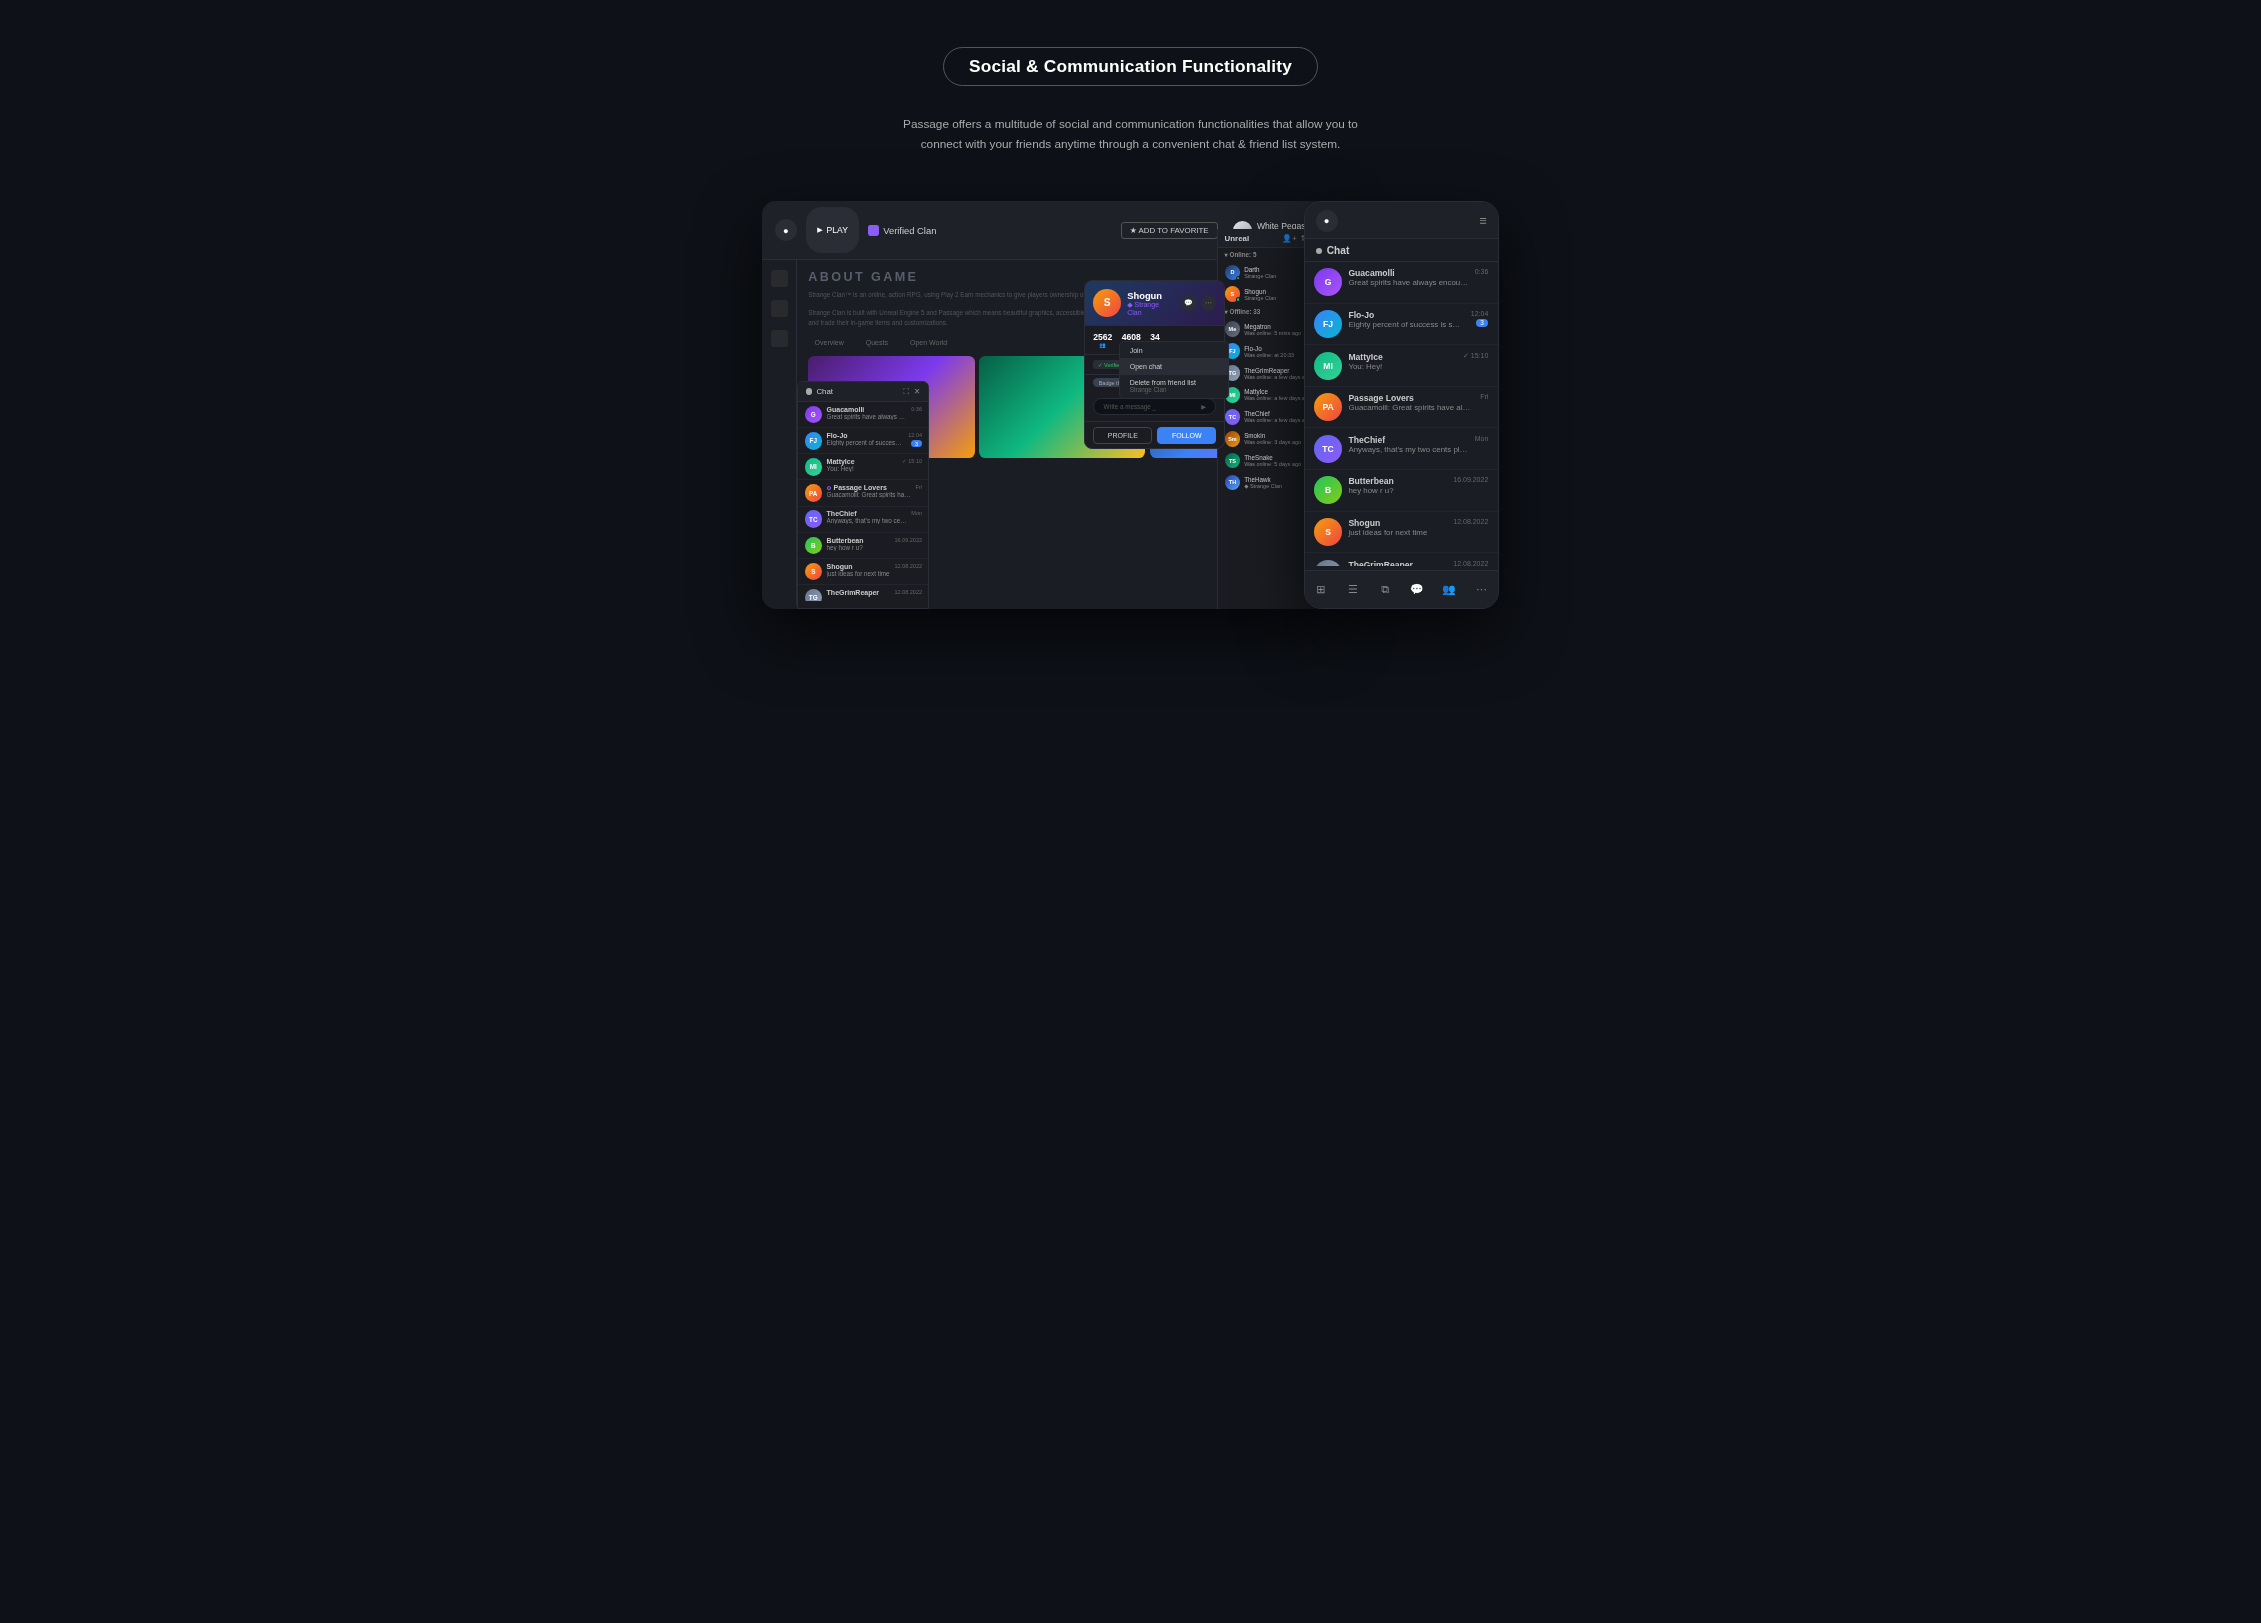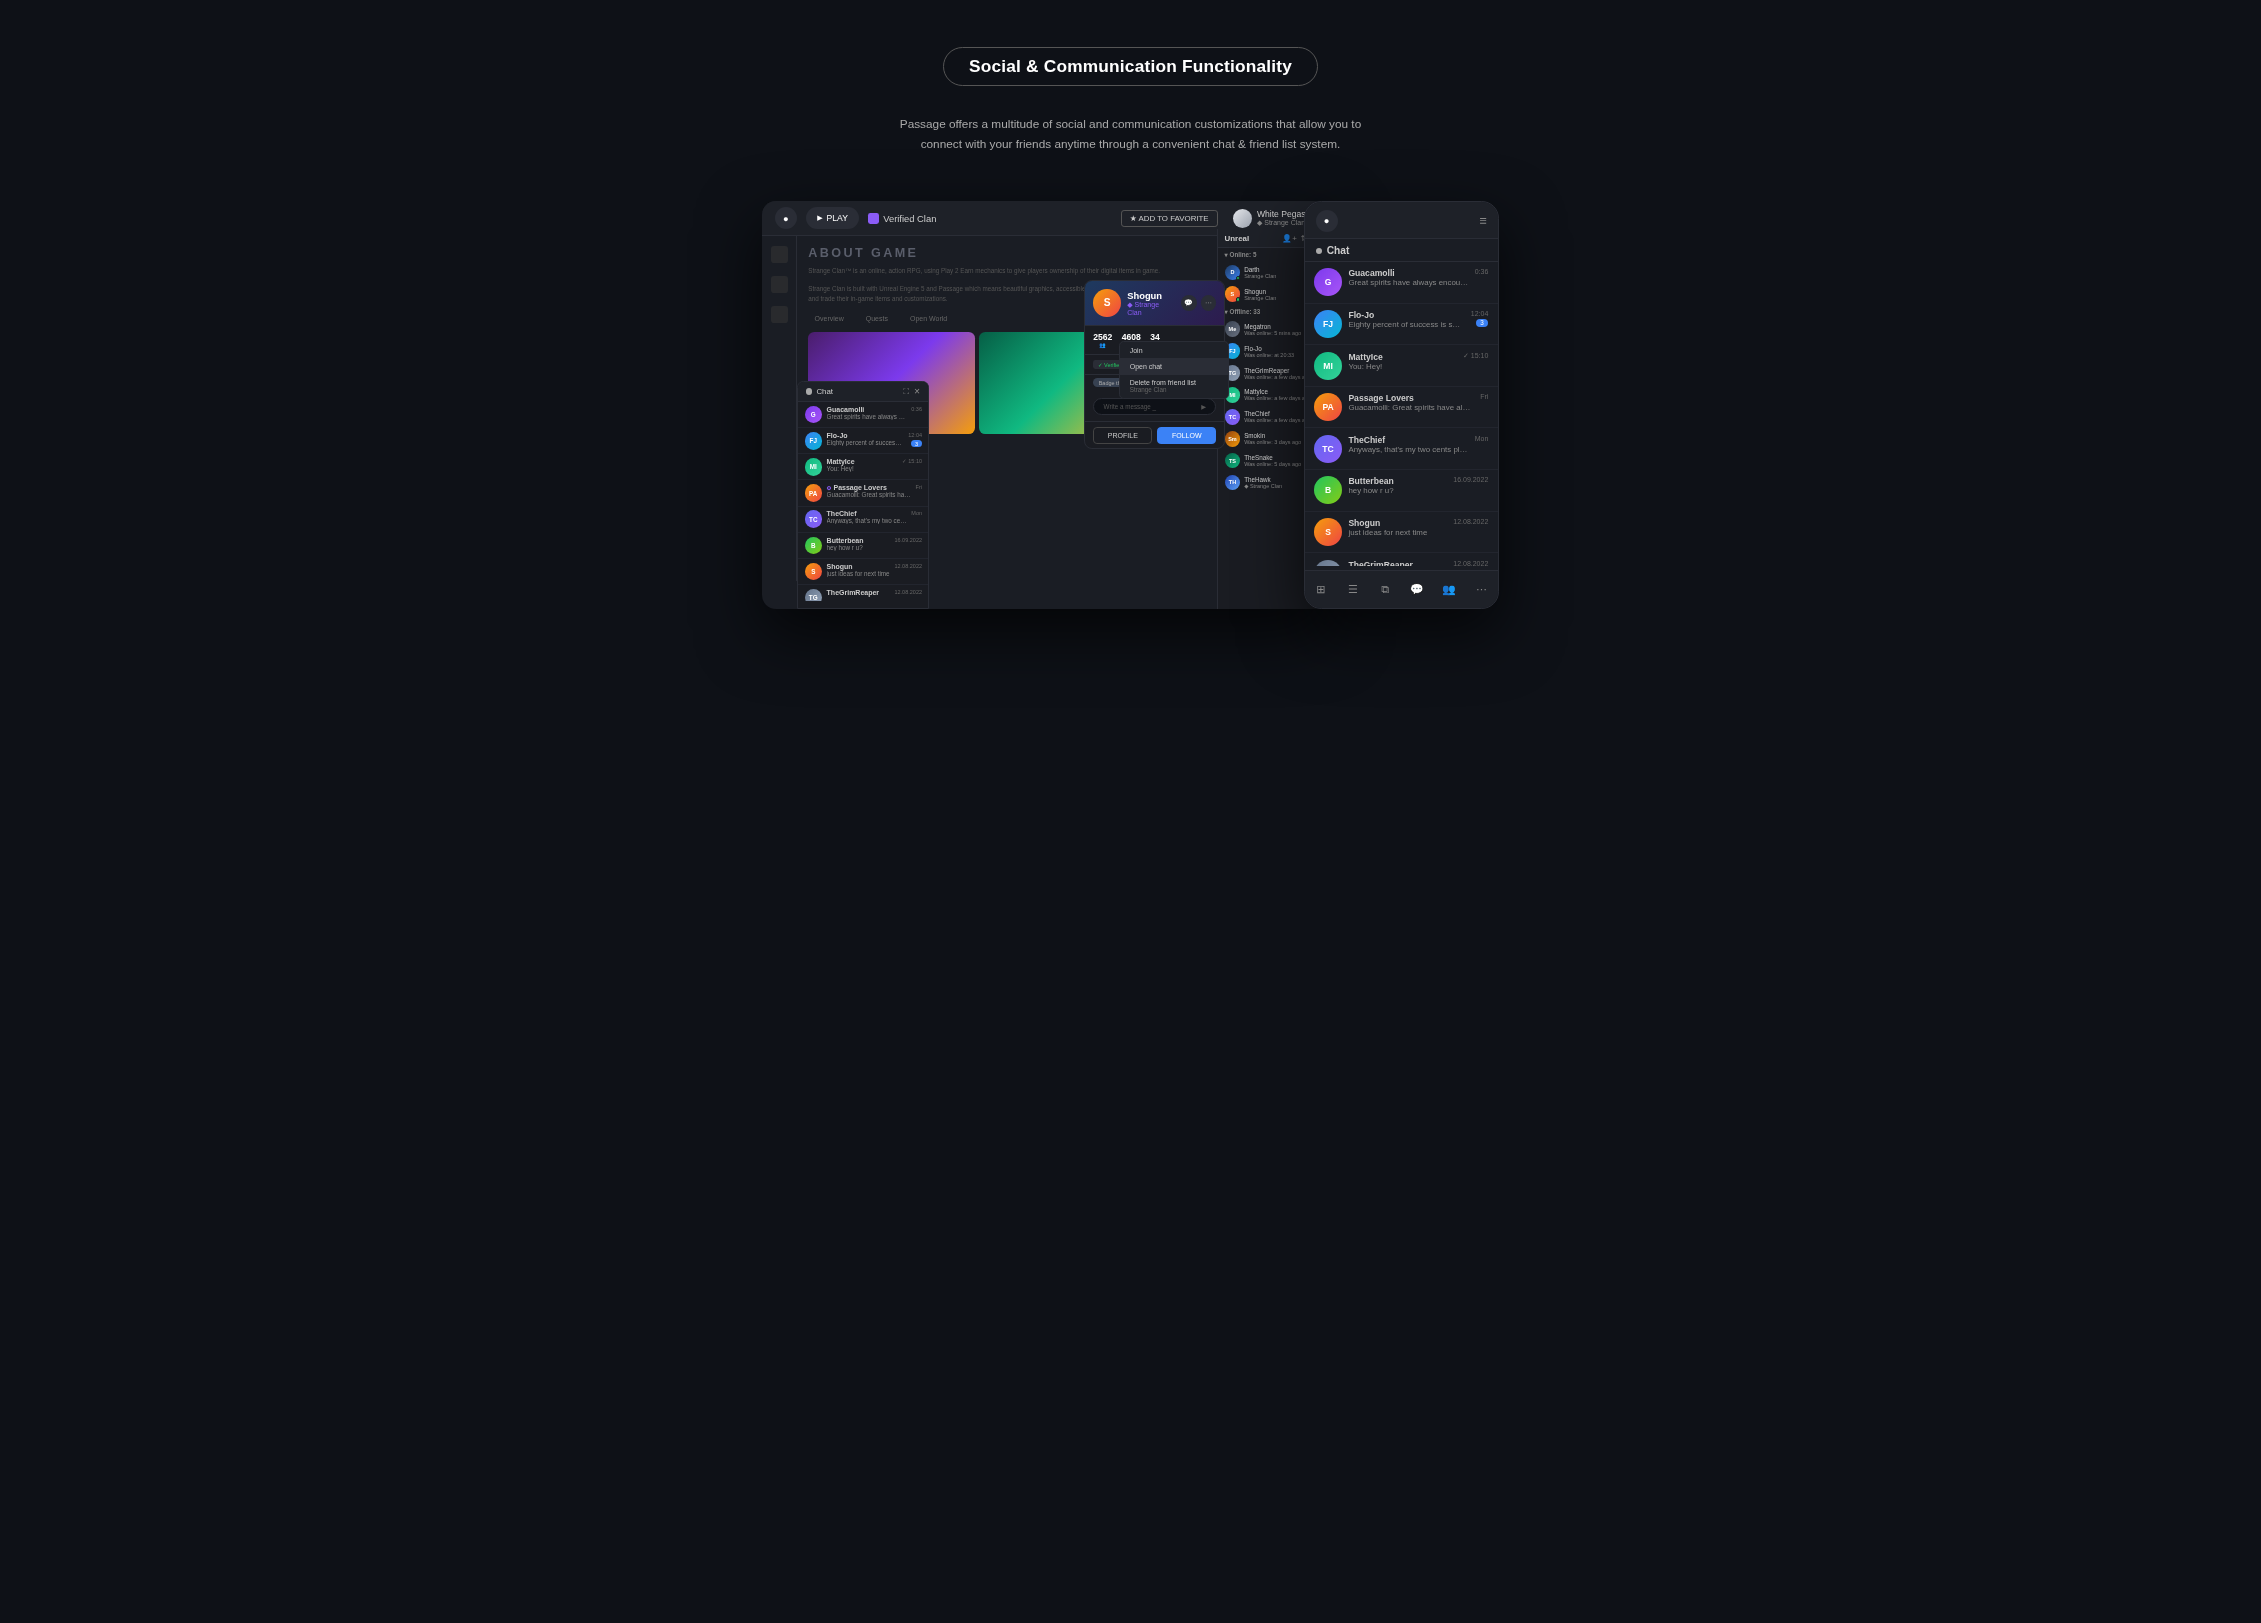--- a/index.html
+++ b/index.html
@@ -75,21 +75,21 @@
       background: #2a2d36;
       display: flex; align-items: center; justify-content: center;
       font-size: 9.4px; color: #fff;
     }
     .topbar-play-btn {
       background: #2a2d36;
       border: none;
       border-radius: 15.7px;
       color: #fff;
       font-size: 8.6px;
-      padding: 6px 11px;
+      padding: 18px 11px;
       display: flex; align-items: center; gap: 3.9px;
       cursor: pointer;
     }
     .topbar-play-btn::before { content: '▶'; font-size: 7px; }
     .topbar-clan-name {
       color: #ccc;
       font-size: 9.4px;
       display: flex; align-items: center; gap: 3.9px;
     }
     .clan-icon { width: 11px; height: 11px; background: #8b5cf6; border-radius: 2.4px; display:inline-block; }
@@ -500,21 +500,21 @@
     .av-whitepegasus { background: linear-gradient(135deg, #e5e7eb, #9ca3af); }
   </style>
 </head>
 <body>
 
 <div class="page-title-wrap">
   <h1 class="page-title">Social &amp; Communication Functionality</h1>
 </div>
 
 <p class="page-subtitle">
-  <span>Passage offers a multitude of social and communication customizations that allow you to</span><br>
+  <span>Passage offers a multitude of social and communication functionalities that allow you to</span><br>
   <span>connect with your friends anytime through a convenient chat &amp; friend list system.</span>
 </p>
 
 <div class="mockups-row">
 
   <div class="desktop-mockup">
 
     <div class="desktop-topbar">
       <div class="topbar-logo">●</div>
       <button class="topbar-play-btn">

